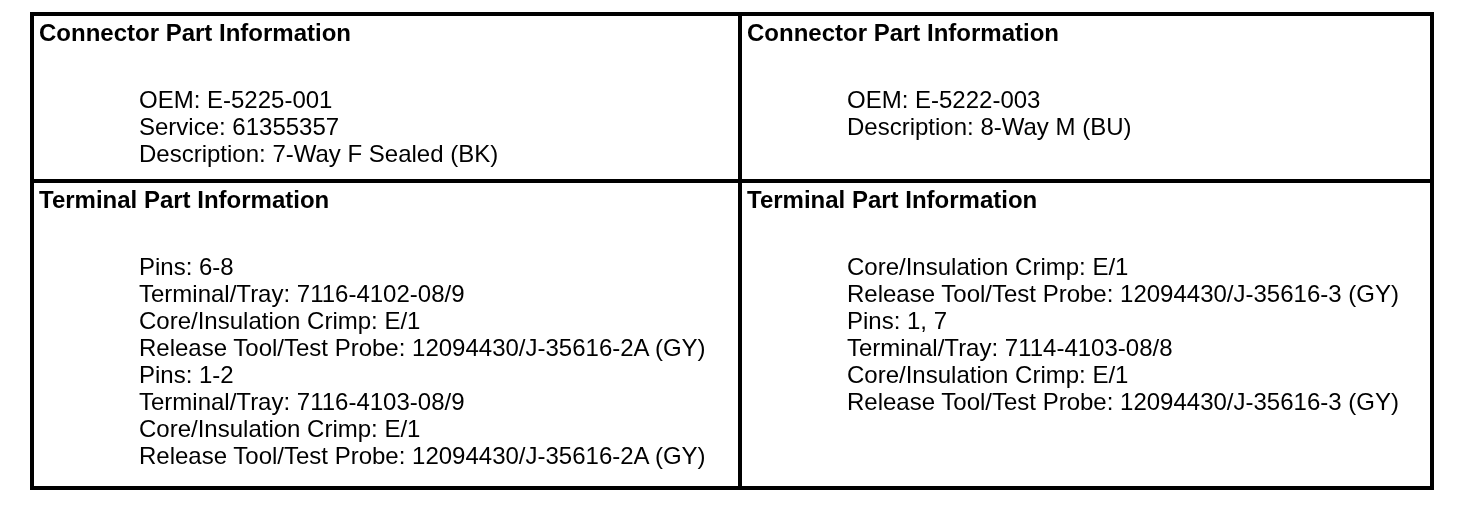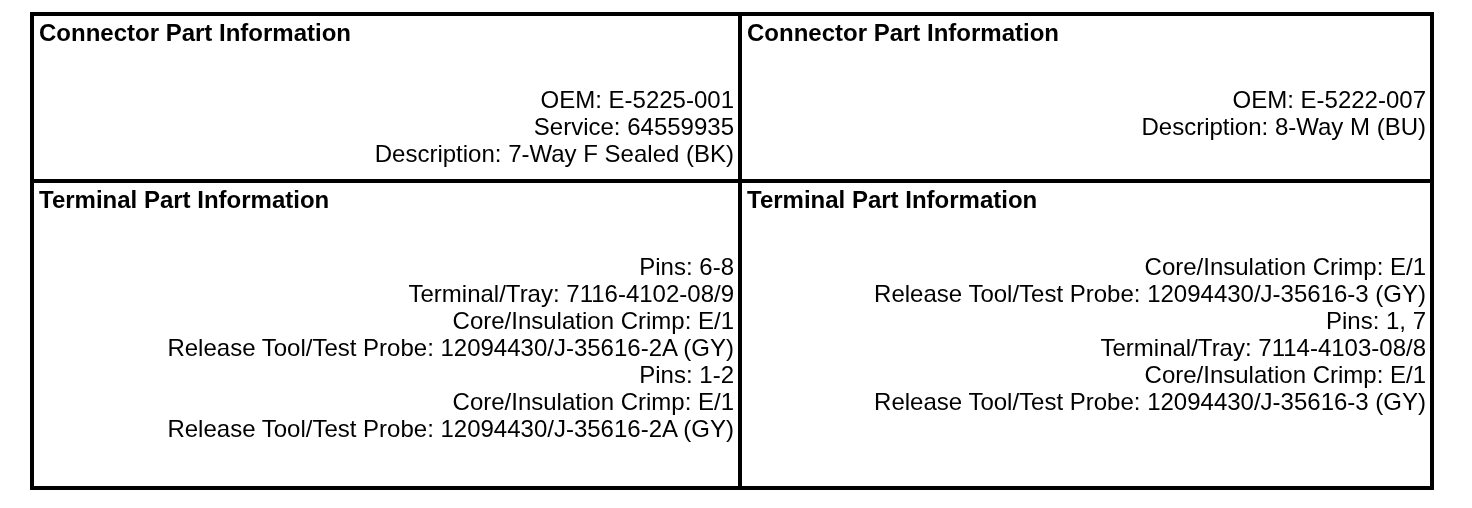--- a/index.html
+++ b/index.html
@@ -41,53 +41,53 @@
     line-height: 27px;
     white-space: nowrap;
   }
   .cell-body {
     margin: 40px 0 0 100px;
     font-size: 24px;
     line-height: 27px;
   }
   .line {
     white-space: nowrap;
-    text-align: right;
   }
 </style>
 </head>
 <body>
 
 <div class="parts-table">
 
   <div class="cell cell-tl">
     <div class="cell-header">Connector Part Information</div>
     <div class="cell-body">
       <div class="line">OEM: E-5225-001</div>
-      <div class="line">Service: 64559935</div>
+      <div class="line">Service: 61355357</div>
       <div class="line">Description: 7-Way F Sealed (BK)</div>
     </div>
   </div>
 
   <div class="cell cell-tr">
     <div class="cell-header">Connector Part Information</div>
     <div class="cell-body">
-      <div class="line">OEM: E-5222-007</div>
+      <div class="line">OEM: E-5222-003</div>
       <div class="line">Description: 8-Way M (BU)</div>
     </div>
   </div>
 
   <div class="cell cell-bl">
     <div class="cell-header">Terminal Part Information</div>
     <div class="cell-body">
       <div class="line">Pins: 6-8</div>
       <div class="line">Terminal/Tray: 7116-4102-08/9</div>
       <div class="line">Core/Insulation Crimp: E/1</div>
       <div class="line">Release Tool/Test Probe: 12094430/J-35616-2A (GY)</div>
       <div class="line">Pins: 1-2</div>
+      <div class="line">Terminal/Tray: 7116-4103-08/9</div>
       <div class="line">Core/Insulation Crimp: E/1</div>
       <div class="line">Release Tool/Test Probe: 12094430/J-35616-2A (GY)</div>
     </div>
   </div>
 
   <div class="cell cell-br">
     <div class="cell-header">Terminal Part Information</div>
     <div class="cell-body">
       <div class="line">Core/Insulation Crimp: E/1</div>
       <div class="line">Release Tool/Test Probe: 12094430/J-35616-3 (GY)</div>

